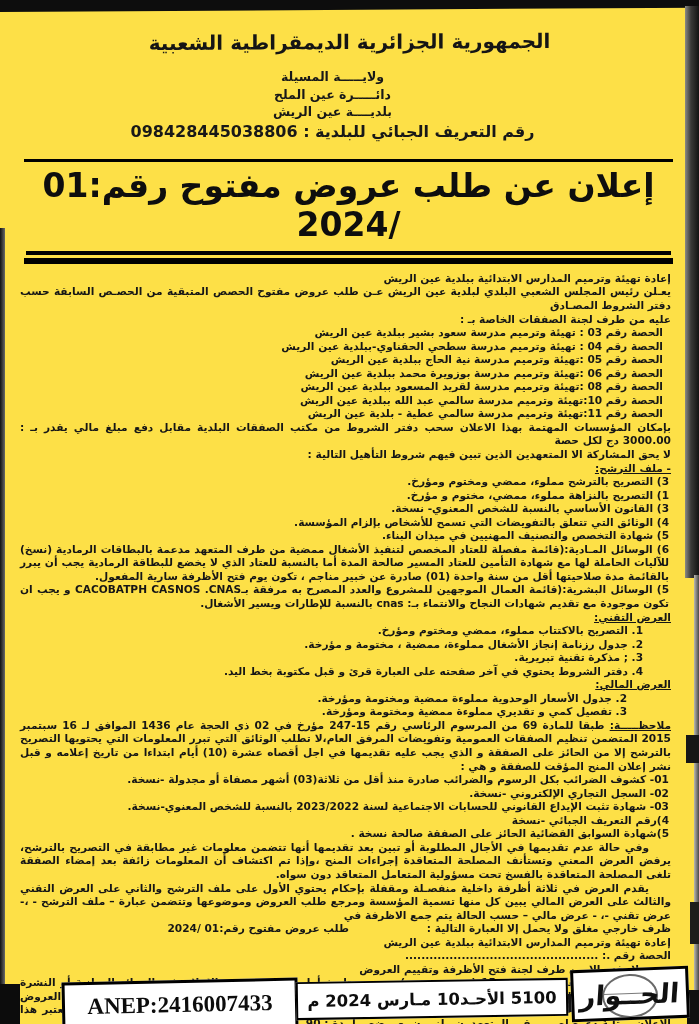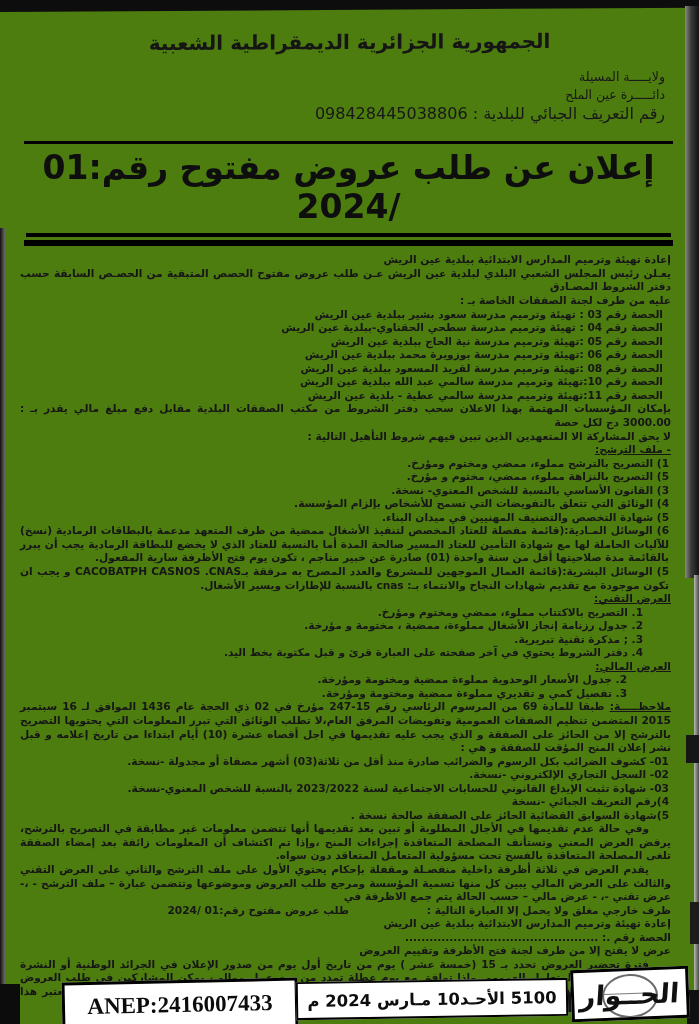--- a/index.html
+++ b/index.html
@@ -1,47 +1,47 @@
 <!DOCTYPE html>
 <html lang="ar"><head>
 <meta charset="utf-8">
 <style>
   html,body{margin:0;padding:0;}
   body{
     width:699px;height:1024px;position:relative;overflow:hidden;
     background:#e8e7e2;
     font-family:"DejaVu Sans",sans-serif;
   }
-  .page{position:absolute;inset:0;background:#4d7c0f;}
+  .page{position:absolute;inset:0;background:#fde047;}
 
   
   .art{position:absolute;background:#0d0d0d;}
   .art-top{top:-2px;left:-8px;width:716px;height:14px;transform:rotate(-0.35deg);transform-origin:left top;}
   .art-right{top:6px;right:-3px;width:17px;height:572px;
     background:linear-gradient(90deg,#8a8a85 0%,#3a3a38 35%,#050505 100%);}
   .art-right-thin{top:575px;right:0;width:5px;height:449px;
     background:linear-gradient(90deg,#b9b8b2 0%,#4a4a46 100%);}
   .art-right-blob1{right:0;top:735px;width:13px;height:28px;background:#161616;}
   .art-right-blob2{right:0;top:902px;width:9px;height:42px;background:#1d1d1b;}
   .art-right-blob3{right:0;bottom:0;width:12px;height:34px;background:#101010;}
   .art-left{left:0;top:228px;width:5px;height:796px;
     background:linear-gradient(90deg,#111 0%,#6a6a66 100%);}
   .art-left-blob{left:0;bottom:0;width:20px;height:40px;background:#0c0c0c;}
   .art-mid1{left:268px;bottom:8px;width:30px;height:22px;background:#161616;}
   .art-mid2{right:122px;bottom:12px;width:14px;height:18px;background:#141414;}
 
   
   .republic{padding-top:30px;text-align:center;direction:rtl;
     font-size:20px;font-weight:bold;color:#151515;transform:rotate(-0.3deg);}
-  .header-block{margin:14px 34px 0 0;text-align:right;direction:rtl;
-    font-size:12.5px;font-weight:normal;color:#181818;line-height:1.4;}
+  .header-block{margin:14px 34px 0 0;text-align:center;direction:rtl;
+    font-size:12.5px;font-weight:bold;color:#181818;line-height:1.4;}
   .tax-line{font-size:16px;}
 
   
-  .title-box{margin:16px 26px 0 24px;border-top:3px solid #000;border-bottom:6px solid #000;
+  .title-box{margin:16px 26px 8px 24px;border-top:3px solid #000;border-bottom:6px solid #000;
     padding:3px 2px 3px;direction:rtl;}
   .title-inner{display:block;text-align:center;font-size:33px;font-weight:bold;color:#0e0e0e;
     border-bottom:4px solid #000;padding:1px 0 7px;letter-spacing:-1px;}
 
   
   .content{margin:7px 28px 0 20px;direction:rtl;font-size:10.6px;font-weight:700;
     color:#161616;line-height:1.28;}
   .c{text-align:right;}
   .r{text-align:right;}
   .j{text-align:justify;}
@@ -85,20 +85,21 @@
   <div class="art art-right-blob3"></div>
   <div class="art art-left"></div>
   <div class="art art-left-blob"></div>
   <div class="art art-mid1"></div>
   <div class="art art-mid2"></div>
 
   <div class="republic">الجمهورية الجزائرية الديمقراطية الشعبية</div>
   <div class="header-block">
     <div>ولايـــــة المسيلة</div>
     <div>دائـــــرة عين الملح</div>
+    <div>بلديــــة عين الريش</div>
     <div class="tax-line">رقم التعريف الجبائي للبلدية : 098428445038806</div>
   </div>
 
   <div class="title-box">
     <span class="title-inner">إعلان عن طلب عروض مفتوح رقم:01 /2024</span>
   </div>
 
   <div class="content">
     <div class="c">إعادة تهيئة وترميم  المدارس الابتدائية ببلدية عين الريش</div>
     <div class="j">يعـلن رئيس المجلس الشعبي البلدي لبلدية عين الريش عـن طلب عروض مفتوح الحصص المتبقية من الحصـص السابقة حسب دفتر الشروط المصـادق</div>
@@ -112,22 +113,22 @@
       <div>الحصة رقم 08 :تهيئة وترميم مدرسة لقريد المسعود ببلدية عين الريش</div>
       <div>الحصة رقم 10:تهيئة وترميم مدرسة سالمي عبد الله   ببلدية عين الريش</div>
       <div>الحصة رقم 11:تهيئة وترميم مدرسة سالمي عطية - بلدية عين الريش</div>
     </div>
 
     <div class="j">بإمكان المؤسسات المهتمة بهذا الاعلان  سحب دفتر الشروط من مكتب الصفقات البلدية مقابل دفع مبلغ مالي يقدر بـ : 3000.00 دج لكل حصة</div>
     <div class="r">لا يحق المشاركة الا المتعهدين الذين تبين فيهم شروط التأهيل التالية :</div>
 
     <div class="r u">- ملف الترشح:</div>
     <div class="cand">
-      <div>1) التصريح بالترشح مملوء، ممضي ومختوم ومؤرخ.</div>
-      <div>5) التصريح بالنزاهة مملوء، ممضي، مختوم و مؤرخ.</div>
+      <div>3) التصريح بالترشح مملوء، ممضي ومختوم ومؤرخ.</div>
+      <div>1) التصريح بالنزاهة مملوء، ممضي، مختوم و مؤرخ.</div>
       <div>3) القانون الأساسي بالنسبة للشخص المعنوي- نسخة.</div>
       <div>4) الوثائق التي تتعلق بالتفويضات التي تسمح للأشخاص بإلزام المؤسسة.</div>
       <div>5) شهادة التخصص والتصنيف المهنيين في ميدان البناء.</div>
       <div>6) الوسائل المـادية:(قائمة مفصلة للعتاد المخصص لتنفيذ الأشغال ممضية من طرف المتعهد مدعمة بالبطاقات الرمادية (نسخ) للآليات الحاملة لها مع شهادة التأمين للعتاد المسير صالحة المدة أما بالنسبة للعتاد الذي لا يخضع للبطاقة الرمادية يجب أن يبرر بالقائمة مدة صلاحيتها أقل من سنة واحدة (01) صادرة عن خبير مناجم ، تكون يوم فتح الأظرفة سارية المفعول.</div>
       <div>5) الوسائل البشرية:(قائمة العمال الموجهين للمشروع والعدد المصرح به مرفقة بـCACOBATPH CASNOS .CNAS و يجب ان تكون موجودة  مع تقديم شهادات النجاح والانتماء بـ: cnas بالنسبة للإطارات ويسير الأشغال.</div>
     </div>
 
     <div class="r u">العرض التقني:</div>
     <div class="tech">
       <div>1.   التصريح بالاكتتاب مملوء، ممضي ومختوم ومؤرخ.</div>

